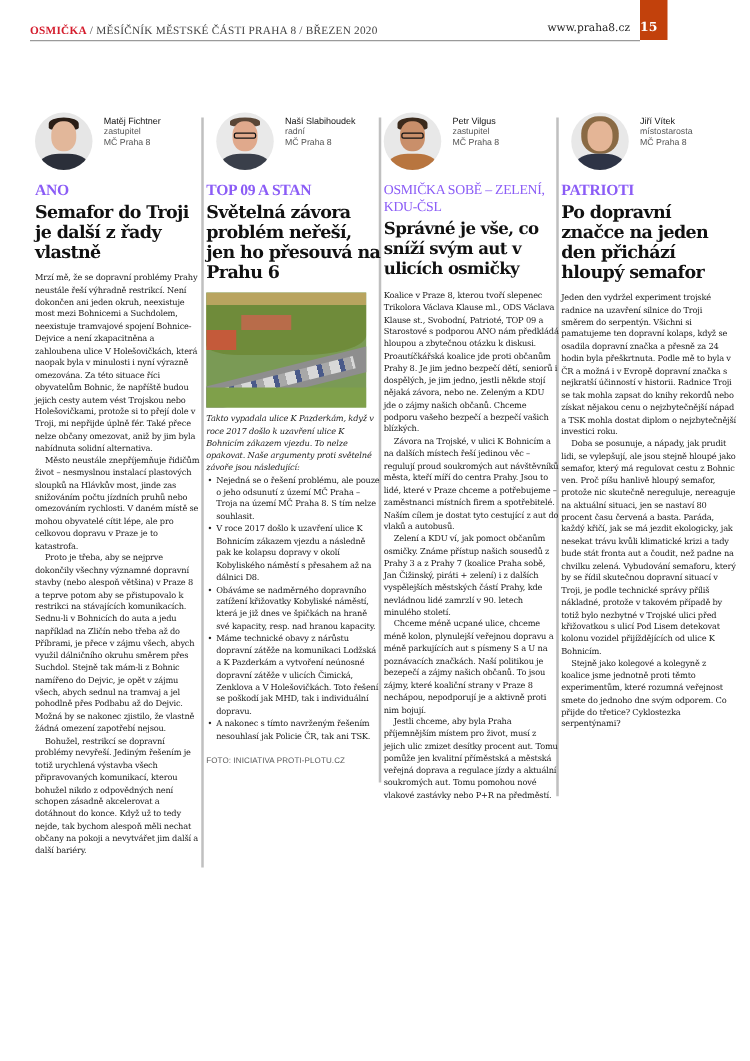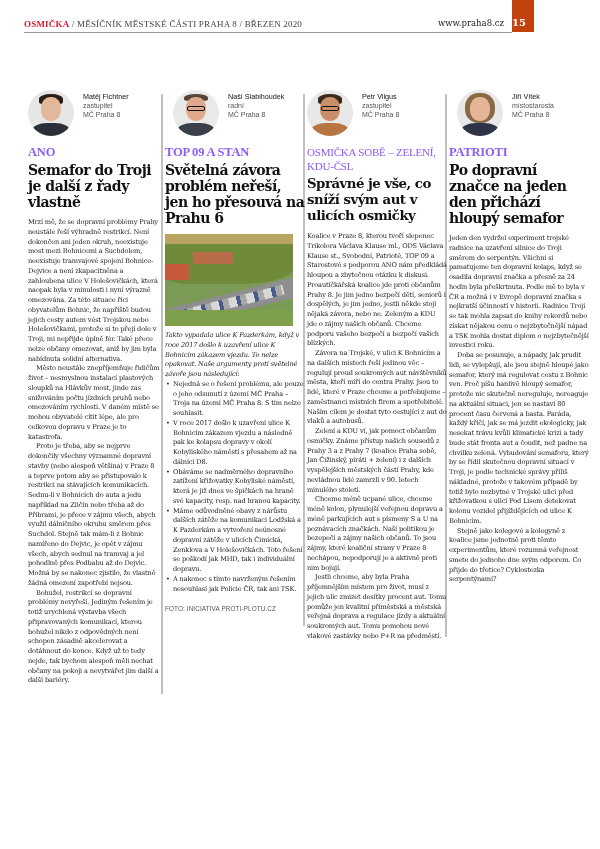--- a/index.html
+++ b/index.html
@@ -163,21 +163,21 @@
       <div class="road"></div>
       <div class="cars"></div>
       <div class="grass"></div>
     </div>
     <div class="body-text" style="margin-top:5px">
       <p class="caption" style="margin-top:0">Takto vypadala ulice K Pazderkám, když v roce 2017 došlo k uzavření ulice K Bohnicím zákazem vjezdu. To nelze opakovat. Naše argumenty proti světelné závoře jsou následující:</p>
       <ul class="bullets">
         <li>Nejedná se o řešení problému, ale pouze o jeho odsunutí z území MČ Praha – Troja na území MČ Praha 8. S tím nelze souhlasit.</li>
         <li>V roce 2017 došlo k uzavření ulice K Bohnicím zákazem vjezdu a následně pak ke kolapsu dopravy v okolí Kobyliského náměstí s přesahem až na dálnici D8.</li>
         <li>Obáváme se nadměrného dopravního zatížení křižovatky Kobyliské náměstí, která je již dnes ve špičkách na hraně své kapacity, resp. nad hranou kapacity.</li>
-        <li>Máme odůvodněné obavy z nárůstu dalších zátěže na komunikaci Lodžská a K Pazderkám a vytvoření neúnosné dopravní zátěže v ulicích Čimická, Zenklova a V Holešovičkách. Toto řešení se poškodí jak MHD, tak i individuální dopravu.</li>
+        <li>Máme technické obavy z nárůstu dopravní zátěže na komunikaci Lodžská a K Pazderkám a vytvoření neúnosné dopravní zátěže v ulicích Čimická, Zenklova a V Holešovičkách. Toto řešení se poškodí jak MHD, tak i individuální dopravu.</li>
         <li>A nakonec s tímto navrženým řešením nesouhlasí jak Policie ČR, tak ani TSK.</li>
       </ul>
       <div class="photo-credit">FOTO: INICIATIVA PROTI-PLOTU.CZ</div>
     </div>
   </div>
 
   <div class="col c3">
     <div class="profile">
       <div class="avatar" style="background:#e8e8e8;left:0">
         <div class="hair" style="background:#3b2a1c"></div>

